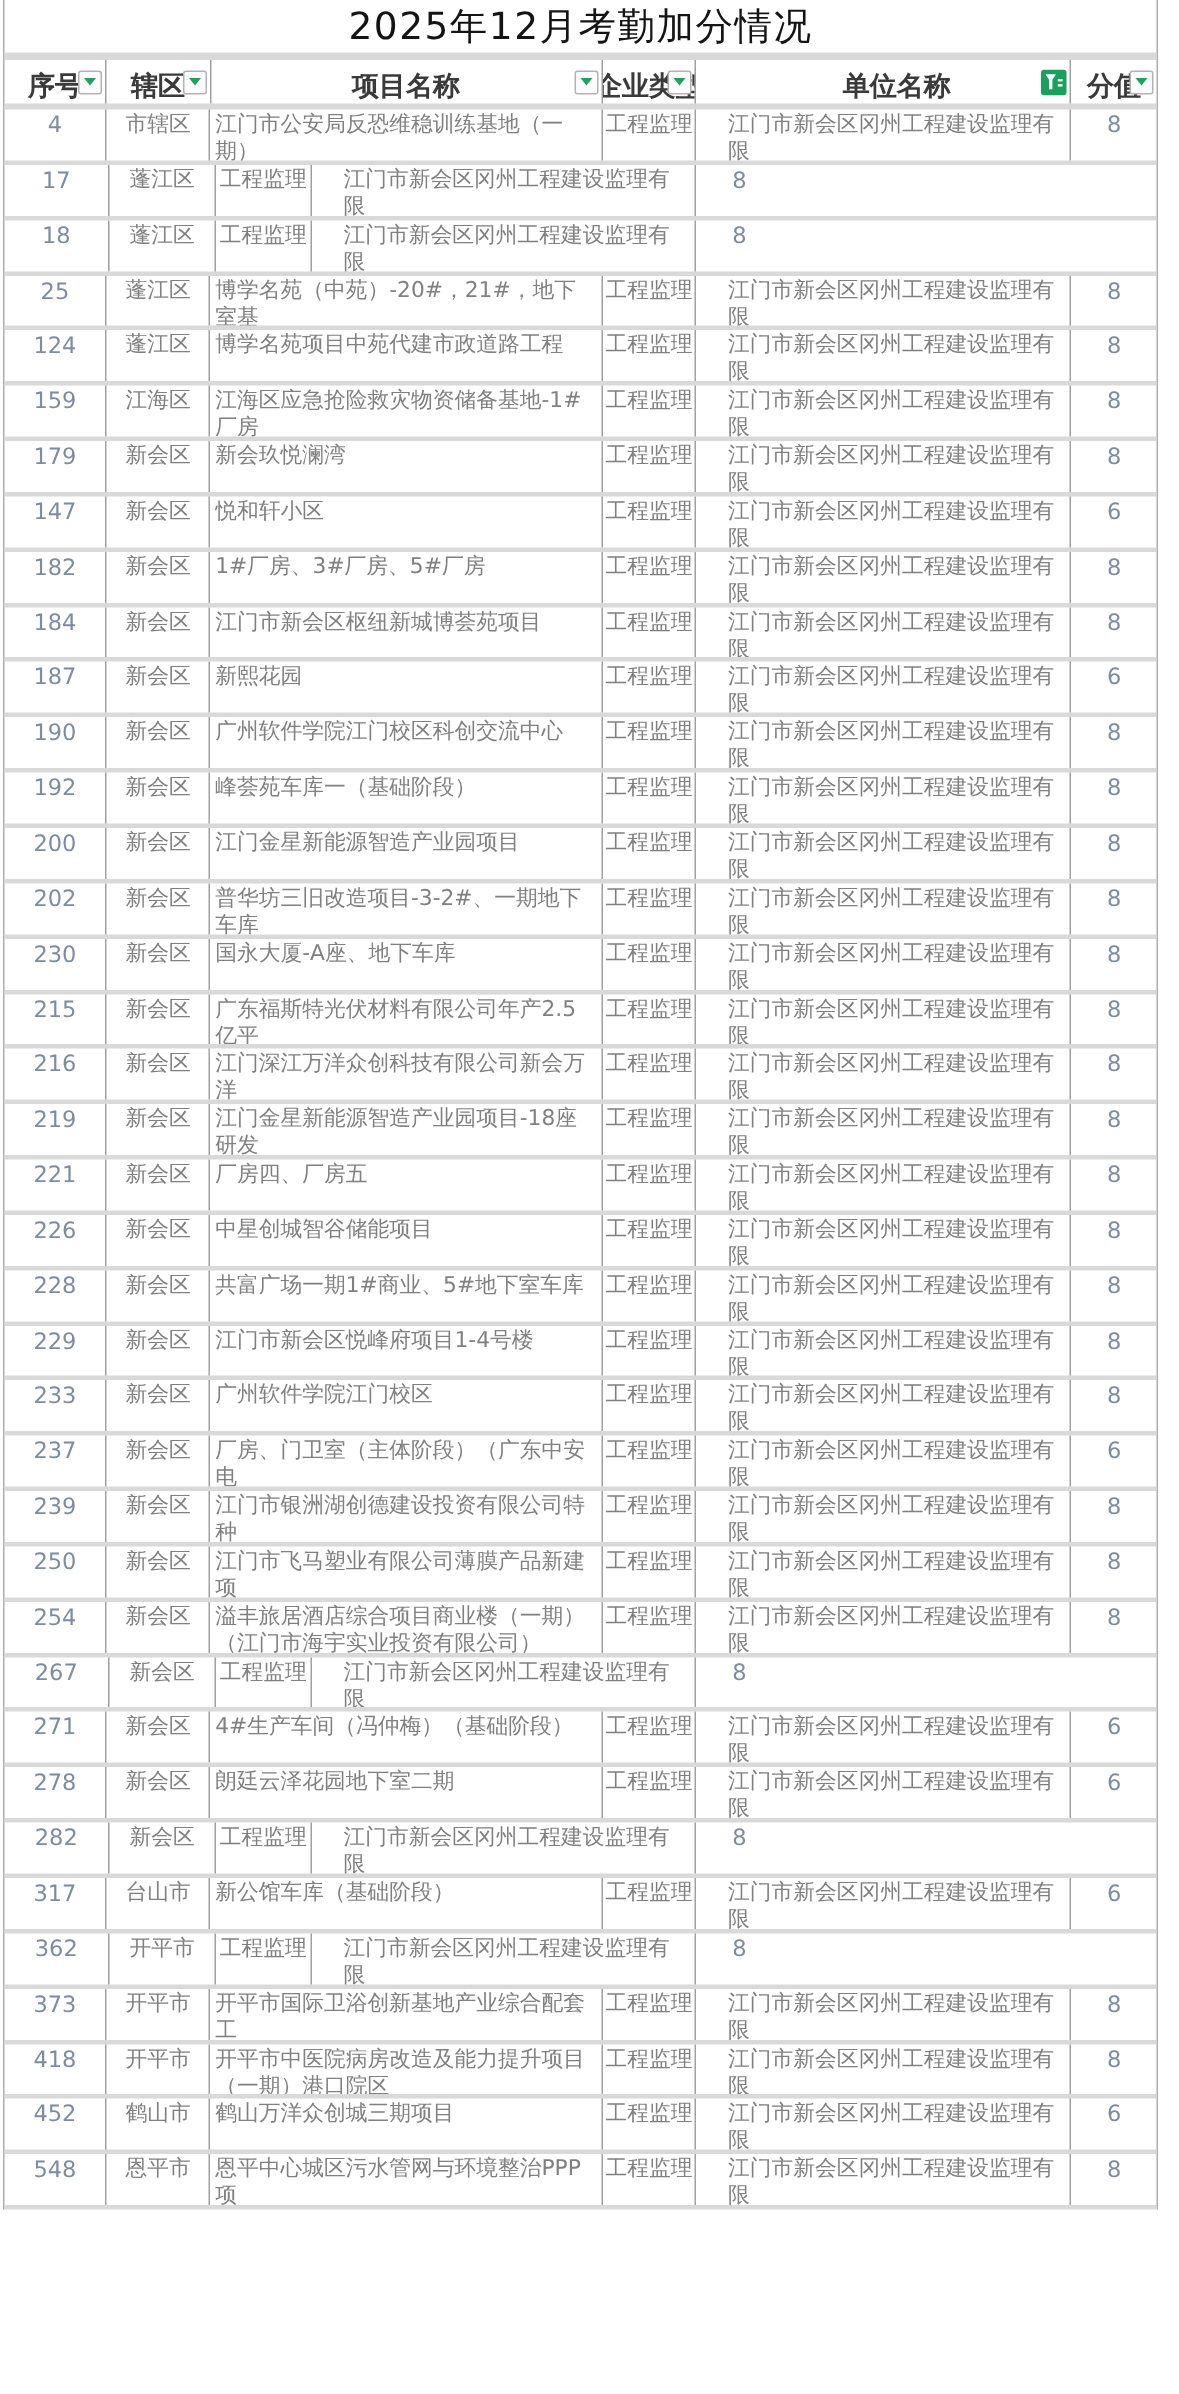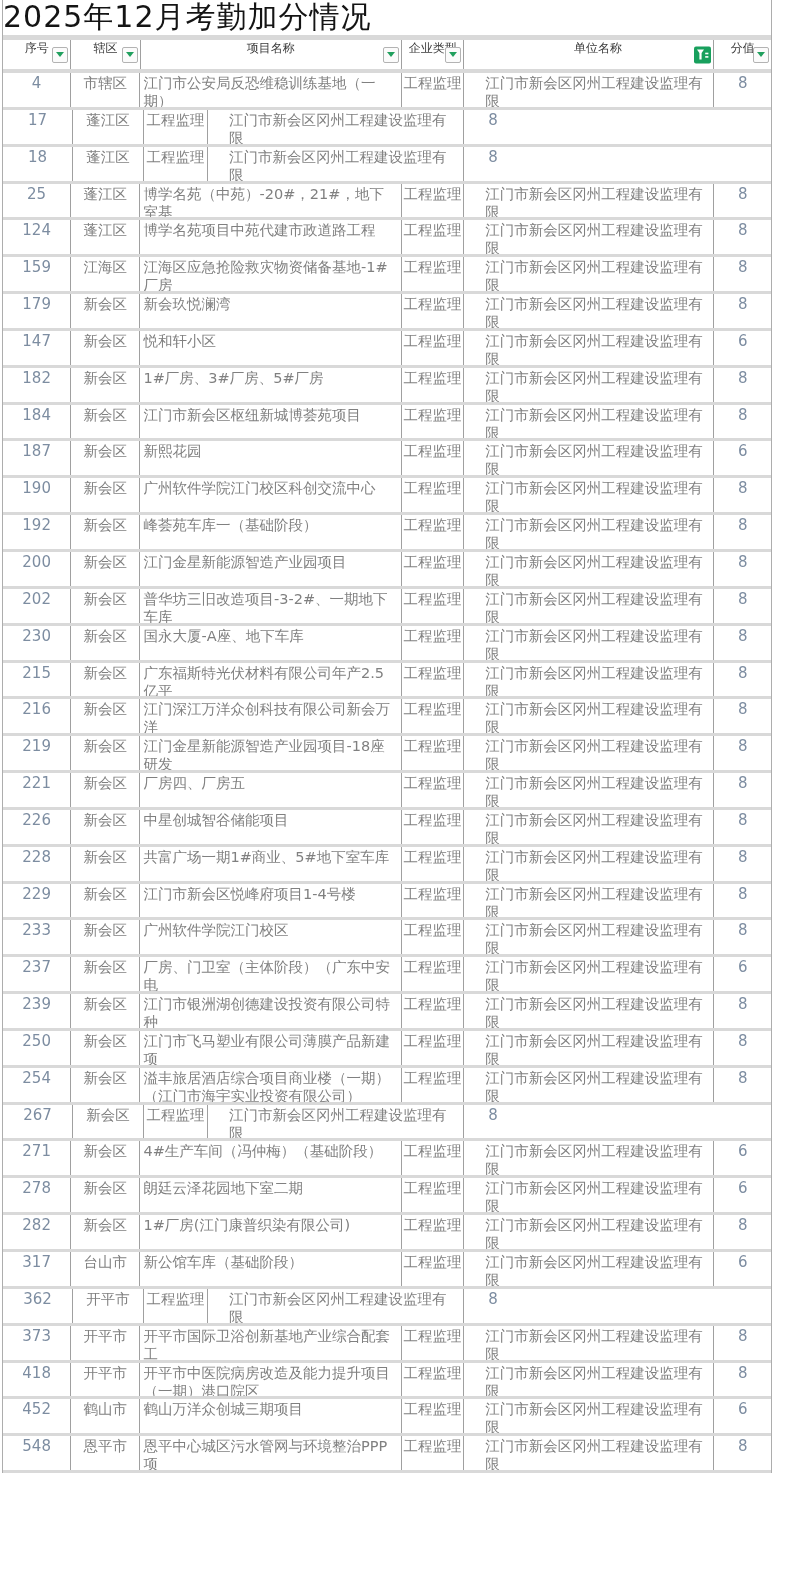--- a/index.html
+++ b/index.html
@@ -2,26 +2,26 @@
 <html><head>
 <meta charset="utf-8">
 <style>
   * { box-sizing: border-box; }
   html,body { margin:0; padding:0; background:#ffffff;
     font-family:"DejaVu Sans","Liberation Sans",sans-serif; }
   .sheet { position:absolute; left:2px; top:0; width:770px;
     border-left:1px solid #adadad; border-right:1px solid #adadad; background:#fff; }
 
   .title-row { height:40px; border-bottom:5px solid #d9d9d9;
-    display:flex; align-items:center; 
-    font-size:30px; color:#141414; letter-spacing:1px; }
+    display:flex; align-items:center; justify-content:center;
+    font-size:25px; color:#141414; letter-spacing:1px; }
 
   .thead { display:flex; height:33px; border-bottom:4px solid #d9d9d9; }
-  .th { position:relative; display:flex; align-items:flex-start; justify-content:center;
-    font-weight:normal; font-size:12px; color:#3a3a3a;
+  .th { position:relative; display:flex; align-items:flex-end; justify-content:center;
+    font-weight:bold; font-size:18px; color:#3a3a3a;
     border-right:1px solid #a0a0a0; overflow:hidden; white-space:nowrap; }
   .th:last-child, .td:last-child { border-right:none; }
 
   .tr { display:flex; height:36.85px; border-bottom:3px solid #d9d9d9; }
   .td { border-right:1px solid #a0a0a0; padding:1px 3px 0 3px;
     font-size:14.5px; line-height:18px; color:#808080;
     overflow:hidden; white-space:pre-line; }
   .td.center { text-align:center; padding-left:0; padding-right:0; }
   .td.num { color:#7d8da1; font-size:15px; }
 
@@ -374,21 +374,20 @@
         <div class="td c1 center">新会区</div>
         <div class="td c2">朗廷云泽花园地下室二期</div>
         <div class="td c3 center">工程监理</div>
         <div class="td c4">江门市新会区冈州工程建设监理有限
 公司</div>
         <div class="td c5 center num">6</div>
       </div>
       <div class="tr">
         <div class="td c0 center num">282</div>
         <div class="td c1 center">新会区</div>
-        <div class="td c2">1#厂房(江门康普织染有限公司)</div>
         <div class="td c3 center">工程监理</div>
         <div class="td c4">江门市新会区冈州工程建设监理有限
 公司</div>
         <div class="td c5 center num">8</div>
       </div>
       <div class="tr">
         <div class="td c0 center num">317</div>
         <div class="td c1 center">台山市</div>
         <div class="td c2">新公馆车库（基础阶段）</div>
         <div class="td c3 center">工程监理</div>

